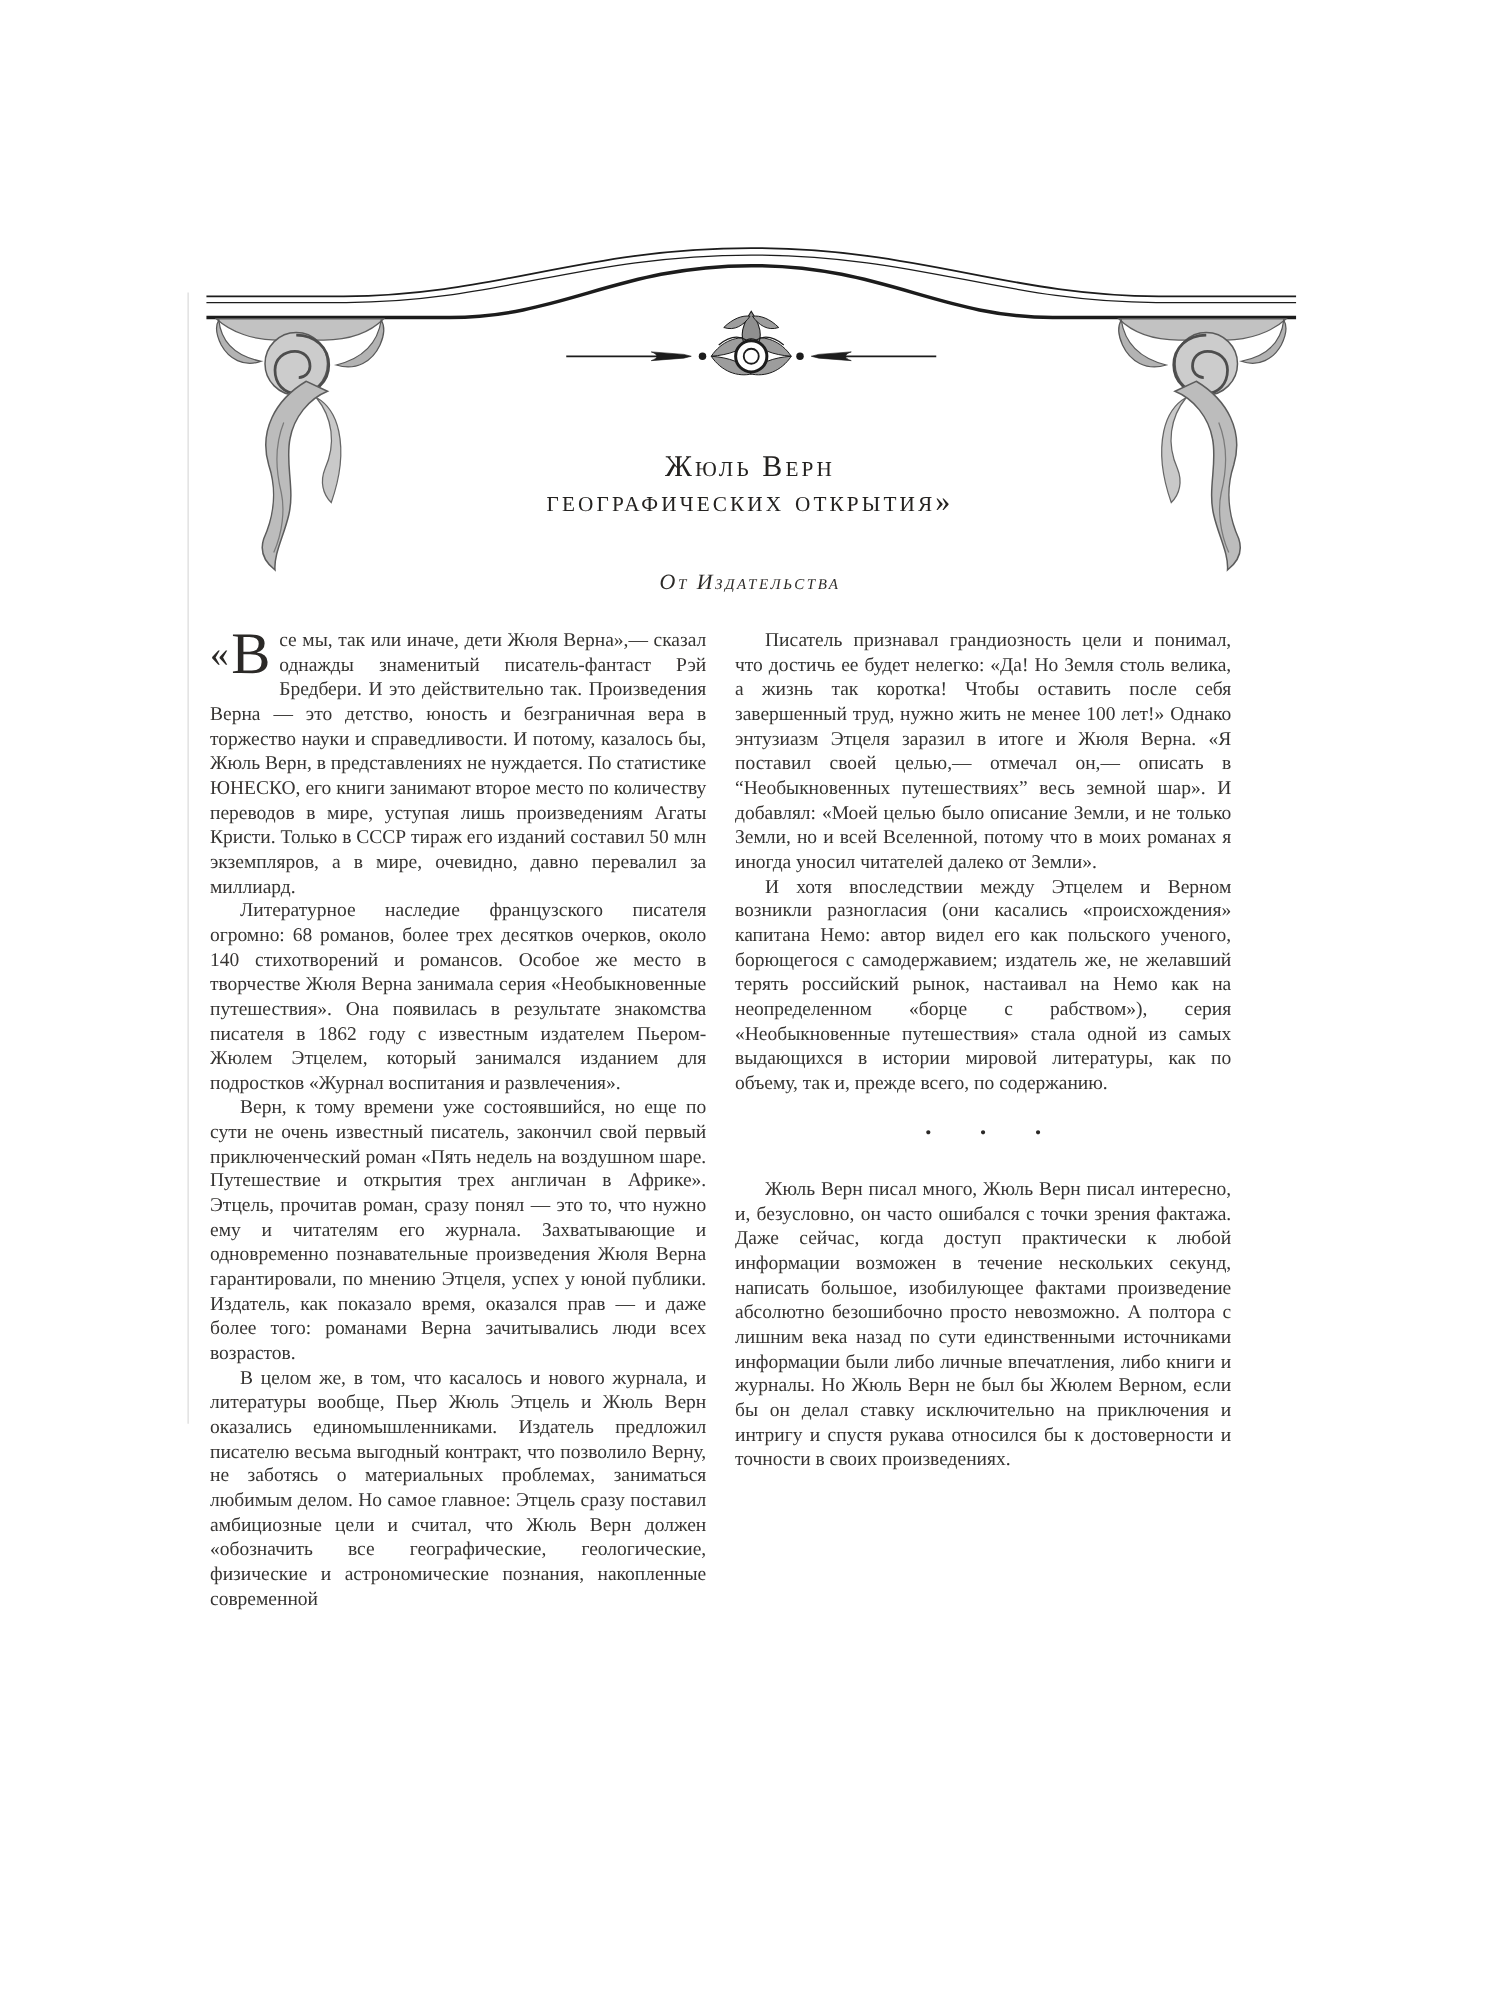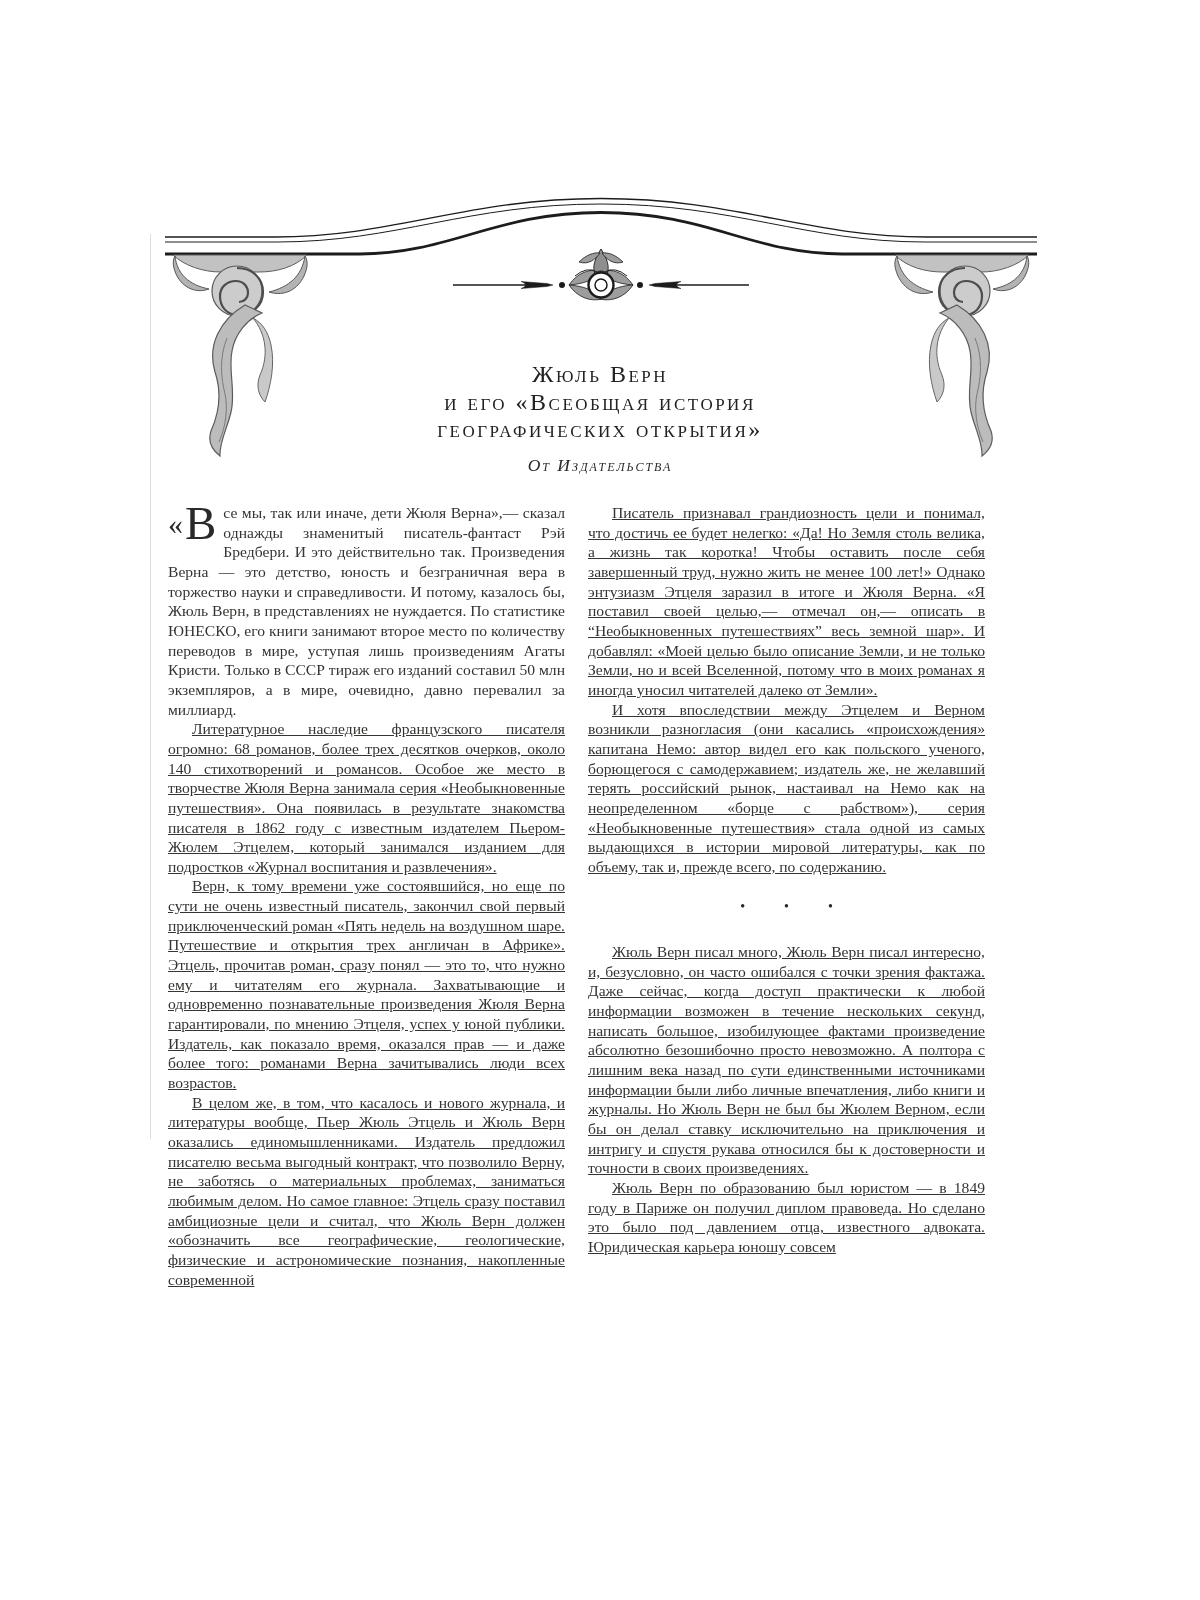--- a/index.html
+++ b/index.html
@@ -49,21 +49,21 @@
     display:flex; gap:23px;
   }
   .col {
     width:397px;
     font-size:15.6px; line-height:19.65px;
     text-align:justify;
     hyphens:auto;
     -webkit-hyphens:auto;
   }
   .col p { margin:0; }
-  .col p.indent { text-indent:24px;text-decoration:underline; }
+  .col p.indent { text-indent:24px; }
   .col p.plain  { text-indent:0; }
 
   
   .dc {
     float:left;
     height:39px;
     margin:1px 7px 0 0;
     white-space:nowrap;
   }
   .dc-quote {
@@ -141,35 +141,33 @@
       <path d="M 410 88 Q 422 78 432 84" fill="none" stroke-width="1"></path>
       <path d="M 462 88 Q 450 78 440 84" fill="none" stroke-width="1"></path>
 
       <circle cx="436" cy="97" r="12.5" fill="#ffffff" stroke-width="2.4"></circle>
       <circle cx="436" cy="97" r="6" fill="#ffffff" stroke-width="1.5"></circle>
     </g>
   </svg>
 
   <div class="title-block">
     <div class="title-line">Жюль Верн</div>
-    <div class="title-line">и его «Всеобщая история</div>
     <div class="title-line">географических открытия»</div>
   </div>
 
   <div class="subtitle">От Издательства</div>
 
   <div class="columns">
     <div class="col" id="col-left">
         <p class="plain"><span class="dc"><span class="dc-quote">«</span><span class="dc-letter">В</span></span>се мы, так или иначе, дети Жюля Верна»,— сказал однажды знаменитый писатель-фантаст Рэй Бредбери. И это действительно так. Произведения Верна — это детство, юность и безграничная вера в торжество науки и справедливости. И потому, казалось бы, Жюль Верн, в представлениях не нуждается. По статистике ЮНЕСКО, его книги занимают второе место по количеству переводов в мире, уступая лишь произведениям Агаты Кристи. Только в СССР тираж его изданий составил 50 млн экземпляров, а в мире, очевидно, давно перевалил за миллиард.</p>
         <p class="indent">Литературное наследие французского писателя огромно: 68 романов, более трех десятков очерков, около 140 стихотворений и романсов. Особое же место в творчестве Жюля Верна занимала серия «Необыкновенные путешествия». Она появилась в результате знакомства писателя в 1862 году с известным издателем Пьером-Жюлем Этцелем, который занимался изданием для подростков «Журнал воспитания и развлечения».</p>
         <p class="indent">Верн, к тому времени уже состоявшийся, но еще по сути не очень известный писатель, закончил свой первый приключенческий роман «Пять недель на воздушном шаре. Путешествие и открытия трех англичан в Африке». Этцель, прочитав роман, сразу понял — это то, что нужно ему и читателям его журнала. Захватывающие и одновременно познавательные произведения Жюля Верна гарантировали, по мнению Этцеля, успех у юной публики. Издатель, как показало время, оказался прав — и даже более того: романами Верна зачитывались люди всех возрастов.</p>
         <p class="indent">В целом же, в том, что касалось и нового журнала, и литературы вообще, Пьер Жюль Этцель и Жюль Верн оказались единомышленниками. Издатель предложил писателю весьма выгодный контракт, что позволило Верну, не заботясь о материальных проблемах, заниматься любимым делом. Но самое главное: Этцель сразу поставил амбициозные цели и считал, что Жюль Верн должен «обозначить все географические, геологические, физические и астрономические познания, накопленные современной</p>
       </div>
     <div class="col" id="col-right">
         <p class="indent">Писатель признавал грандиозность цели и понимал, что достичь ее будет нелегко: «Да! Но Земля столь велика, а жизнь так коротка! Чтобы оставить после себя завершенный труд, нужно жить не менее 100 лет!» Однако энтузиазм Этцеля заразил в итоге и Жюля Верна. «Я поставил своей целью,— отмечал он,— описать в “Необыкновенных путешествиях” весь земной шар». И добавлял: «Моей целью было описание Земли, и не только Земли, но и всей Вселенной, потому что в моих романах я иногда уносил читателей далеко от Земли».</p>
         <p class="indent">И хотя впоследствии между Этцелем и Верном возникли разногласия (они касались «происхождения» капитана Немо: автор видел его как польского ученого, борющегося с самодержавием; издатель же, не желавший терять российский рынок, настаивал на Немо как на неопределенном «борце с рабством»), серия «Необыкновенные путешествия» стала одной из самых выдающихся в истории мировой литературы, как по объему, так и, прежде всего, по содержанию.</p>
         <div class="separator">• • •</div>
         <p class="indent">Жюль Верн писал много, Жюль Верн писал интересно, и, безусловно, он часто ошибался с точки зрения фактажа. Даже сейчас, когда доступ практически к любой информации возможен в течение нескольких секунд, написать большое, изобилующее фактами произведение абсолютно безошибочно просто невозможно. А полтора с лишним века назад по сути единственными источниками информации были либо личные впечатления, либо книги и журналы. Но Жюль Верн не был бы Жюлем Верном, если бы он делал ставку исключительно на приключения и интригу и спустя рукава относился бы к достоверности и точности в своих произведениях.</p>
-        <p class="indent">Жюль Верн по образованию был юристом — в 1849 году в Париже он получил диплом правоведа. Но сделано это было под давлением отца, известного адвоката. Юридическая карьера юношу совсем</p>
       </div>
   </div>
 
 </div>
 
 </body></html>

